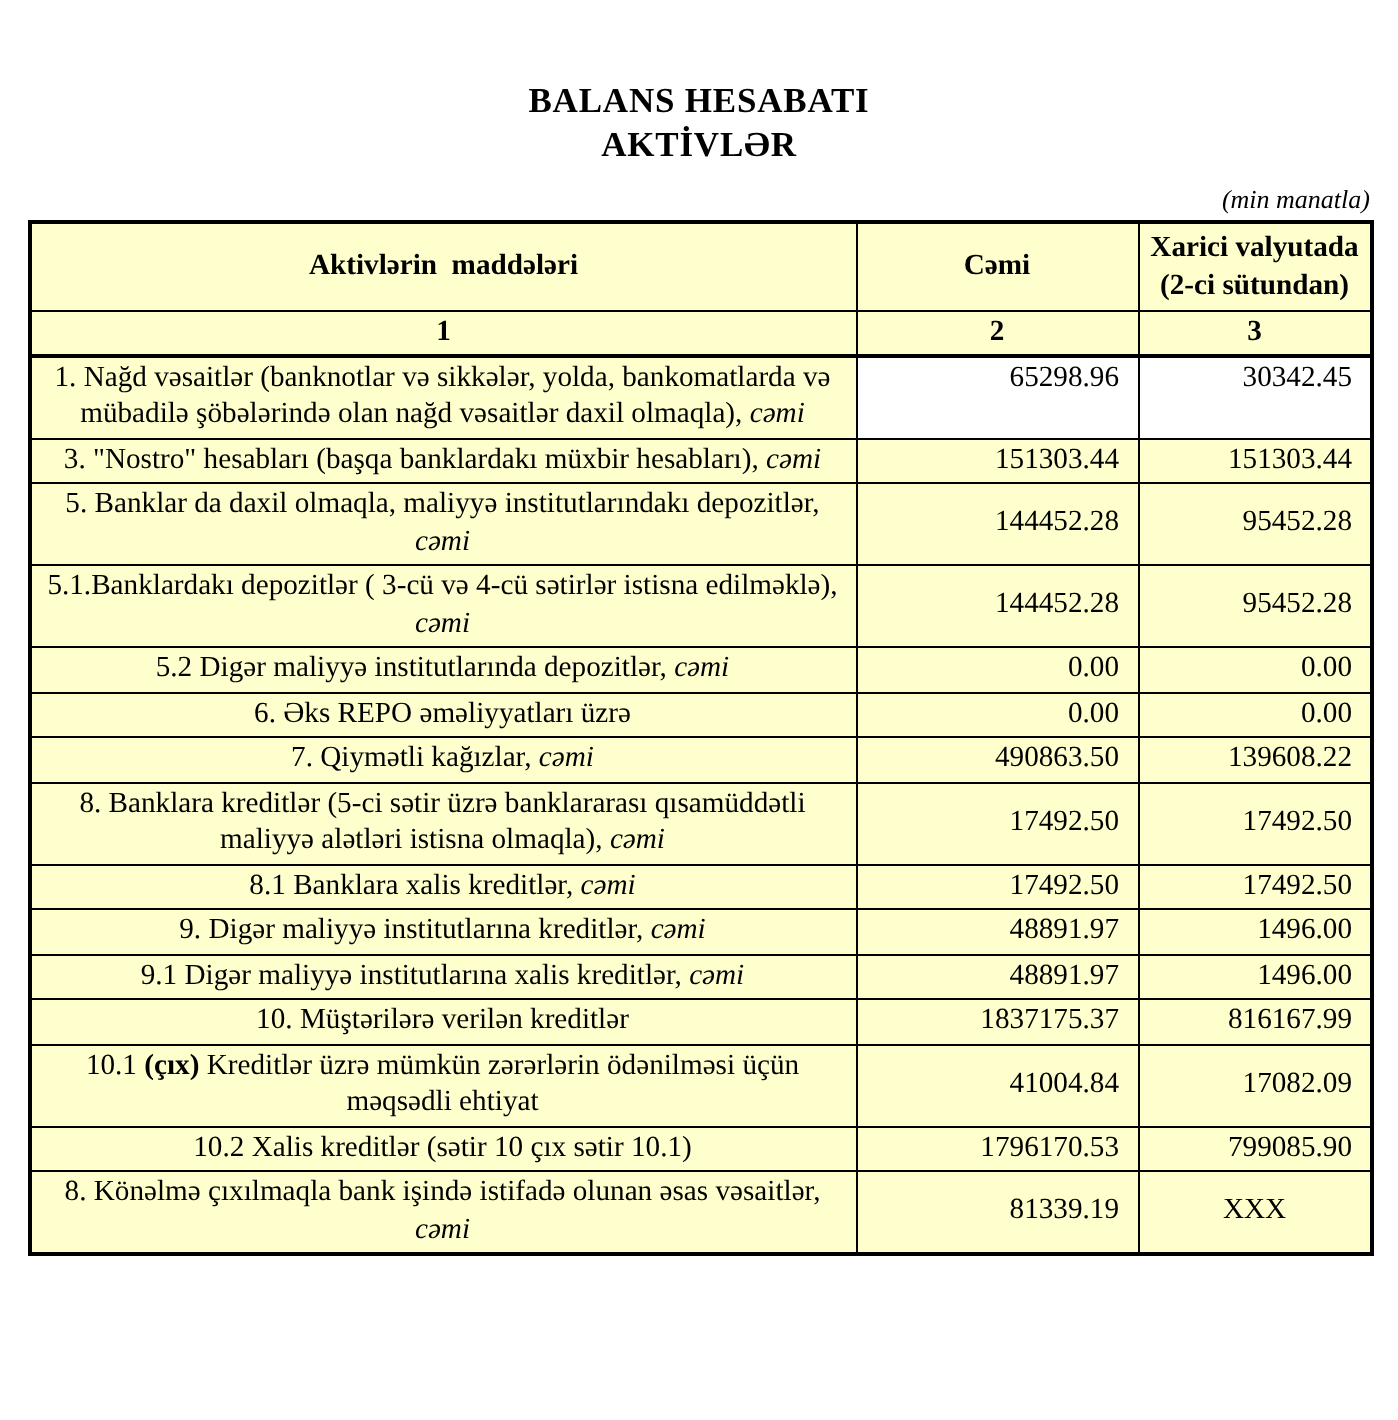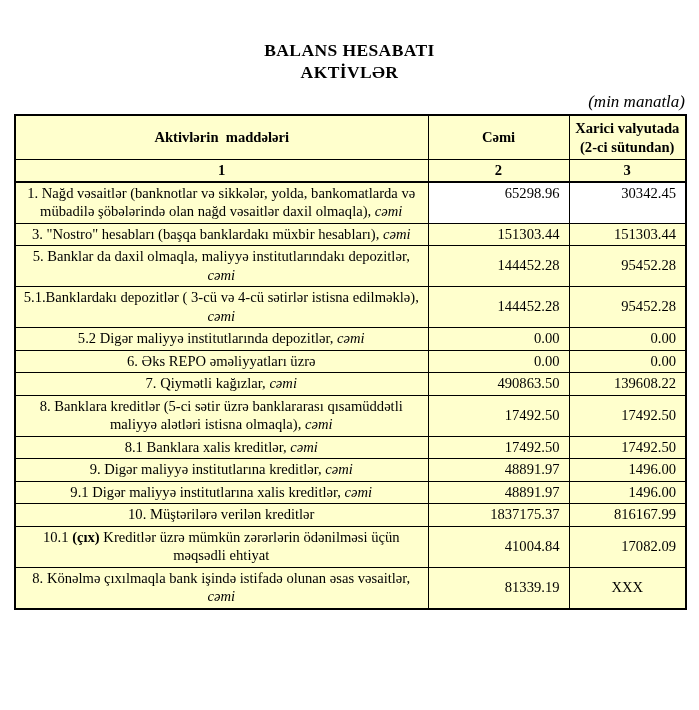--- a/index.html
+++ b/index.html
@@ -14,21 +14,21 @@
     width:699px;height:710px;
     font-family:"Liberation Serif","DejaVu Serif",serif;
     color:var(--text);
     padding-top:7px;
     overflow:hidden;
   }
   .title-block{text-align:center;line-height:22px;margin-top:32px;}
   .title-line{font-weight:bold;font-size:17.5px;letter-spacing:.4px;}
   .unit-note{
     width:671px;margin:9px 14px 2px 14px;
-    text-align:right;font-style:italic;font-size:17px;
+    text-align:right;font-style:italic;font-size:13px;
   }
   table.balance{
     margin-left:14px;width:671px;
     border-collapse:collapse;
     border:2px solid var(--border);
     table-layout:fixed;
     padding-left:48px;
   }
   col.c1{width:413px;} col.c2{width:141px;} col.c3{width:117px;}
   th,td{
@@ -136,18 +136,23 @@
         <td class="label"><span>10. Müştərilərə verilən kreditlər</span></td>
         <td class="val">1837175.37</td>
         <td class="val">816167.99</td>
       </tr>
       <tr>
         <td class="label"><span>10.1 </span><span class="b">(çıx)</span><span> Kreditlər üzrə mümkün zərərlərin ödənilməsi üçün məqsədli ehtiyat</span></td>
         <td class="val">41004.84</td>
         <td class="val">17082.09</td>
       </tr>
       <tr>
+        <td class="label"><span>10.2 Xalis kreditlər (sətir 10 çıx sətir 10.1)</span></td>
+        <td class="val">1796170.53</td>
+        <td class="val">799085.90</td>
+      </tr>
+      <tr>
         <td class="label"><span>8. Könəlmə çıxılmaqla bank işində istifadə olunan əsas vəsaitlər, </span><span class="i">cəmi</span></td>
         <td class="val">81339.19</td>
         <td class="val center">XXX</td>
       </tr>
     </tbody>
 </table>
 
 </body></html>

